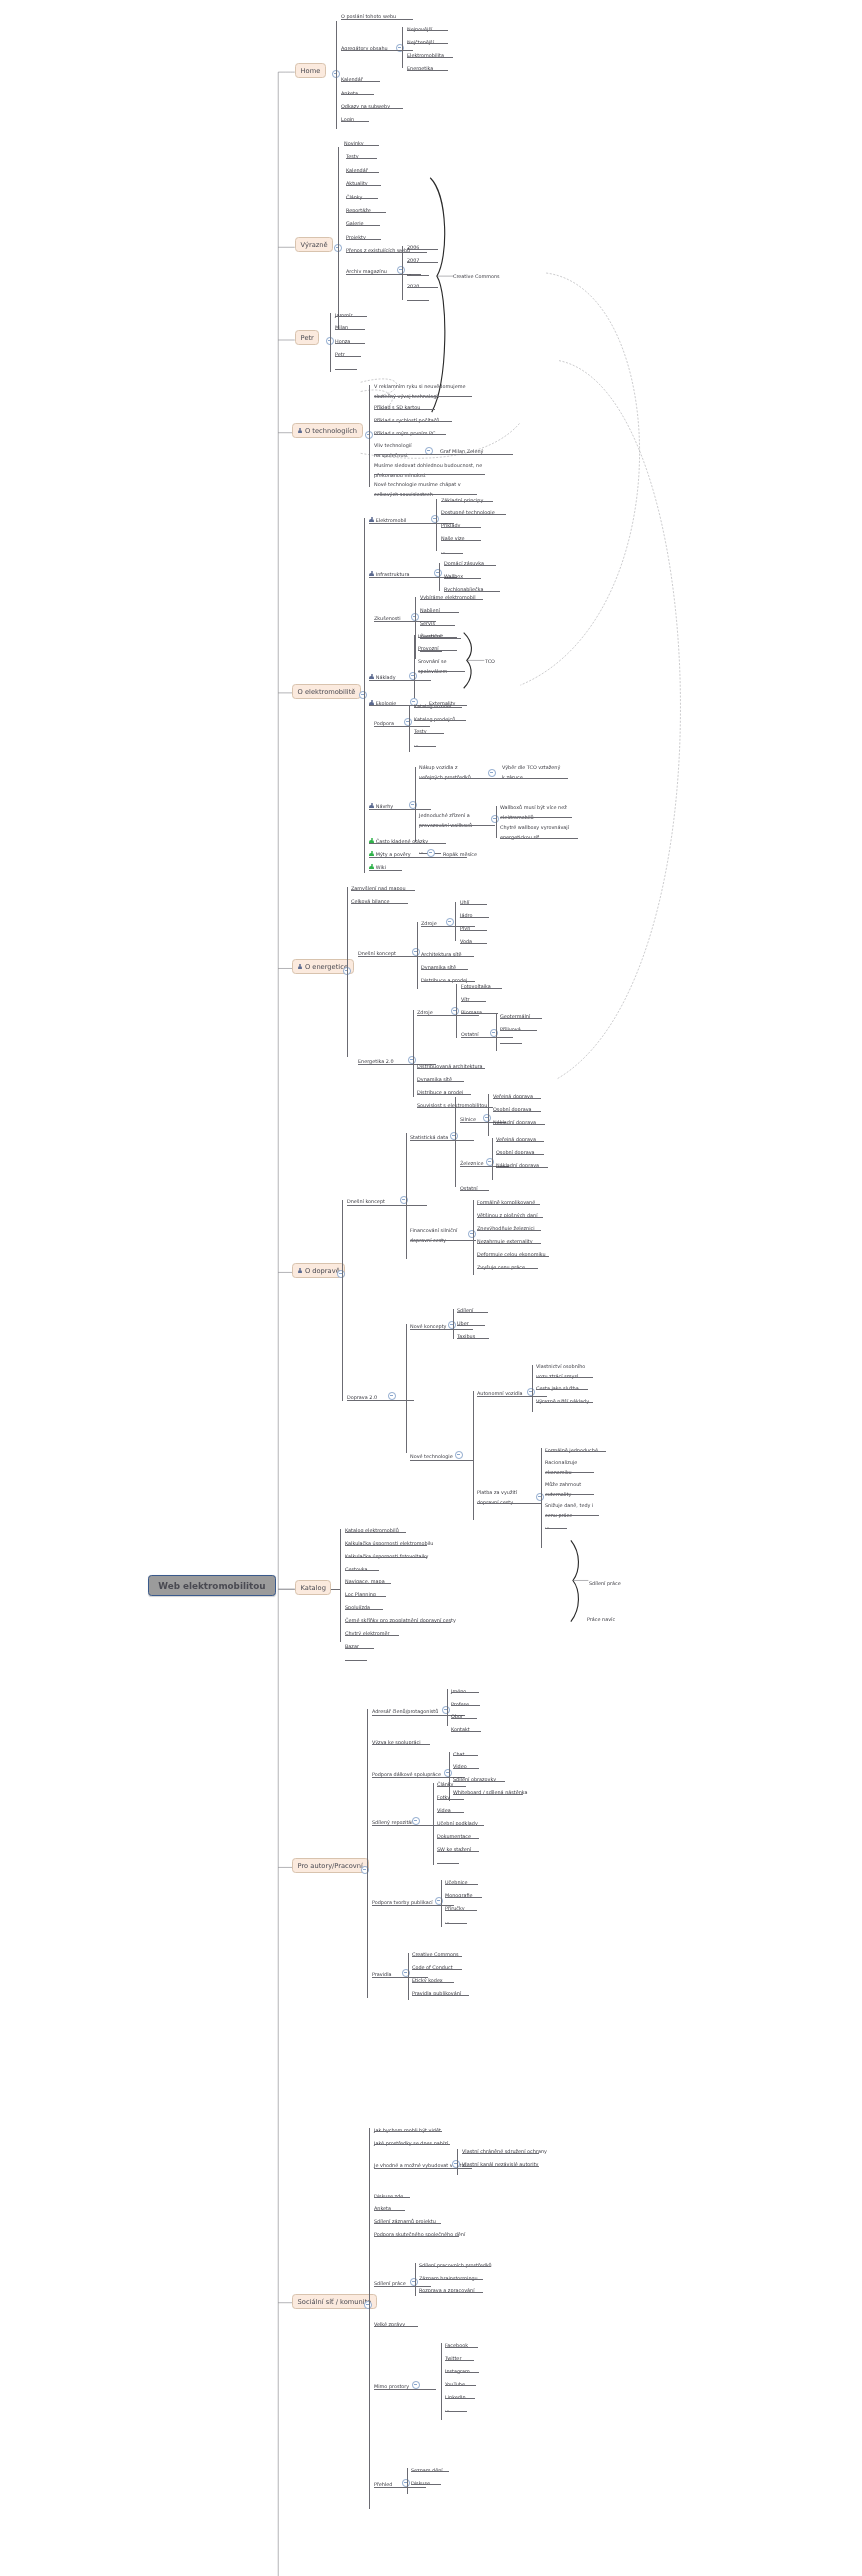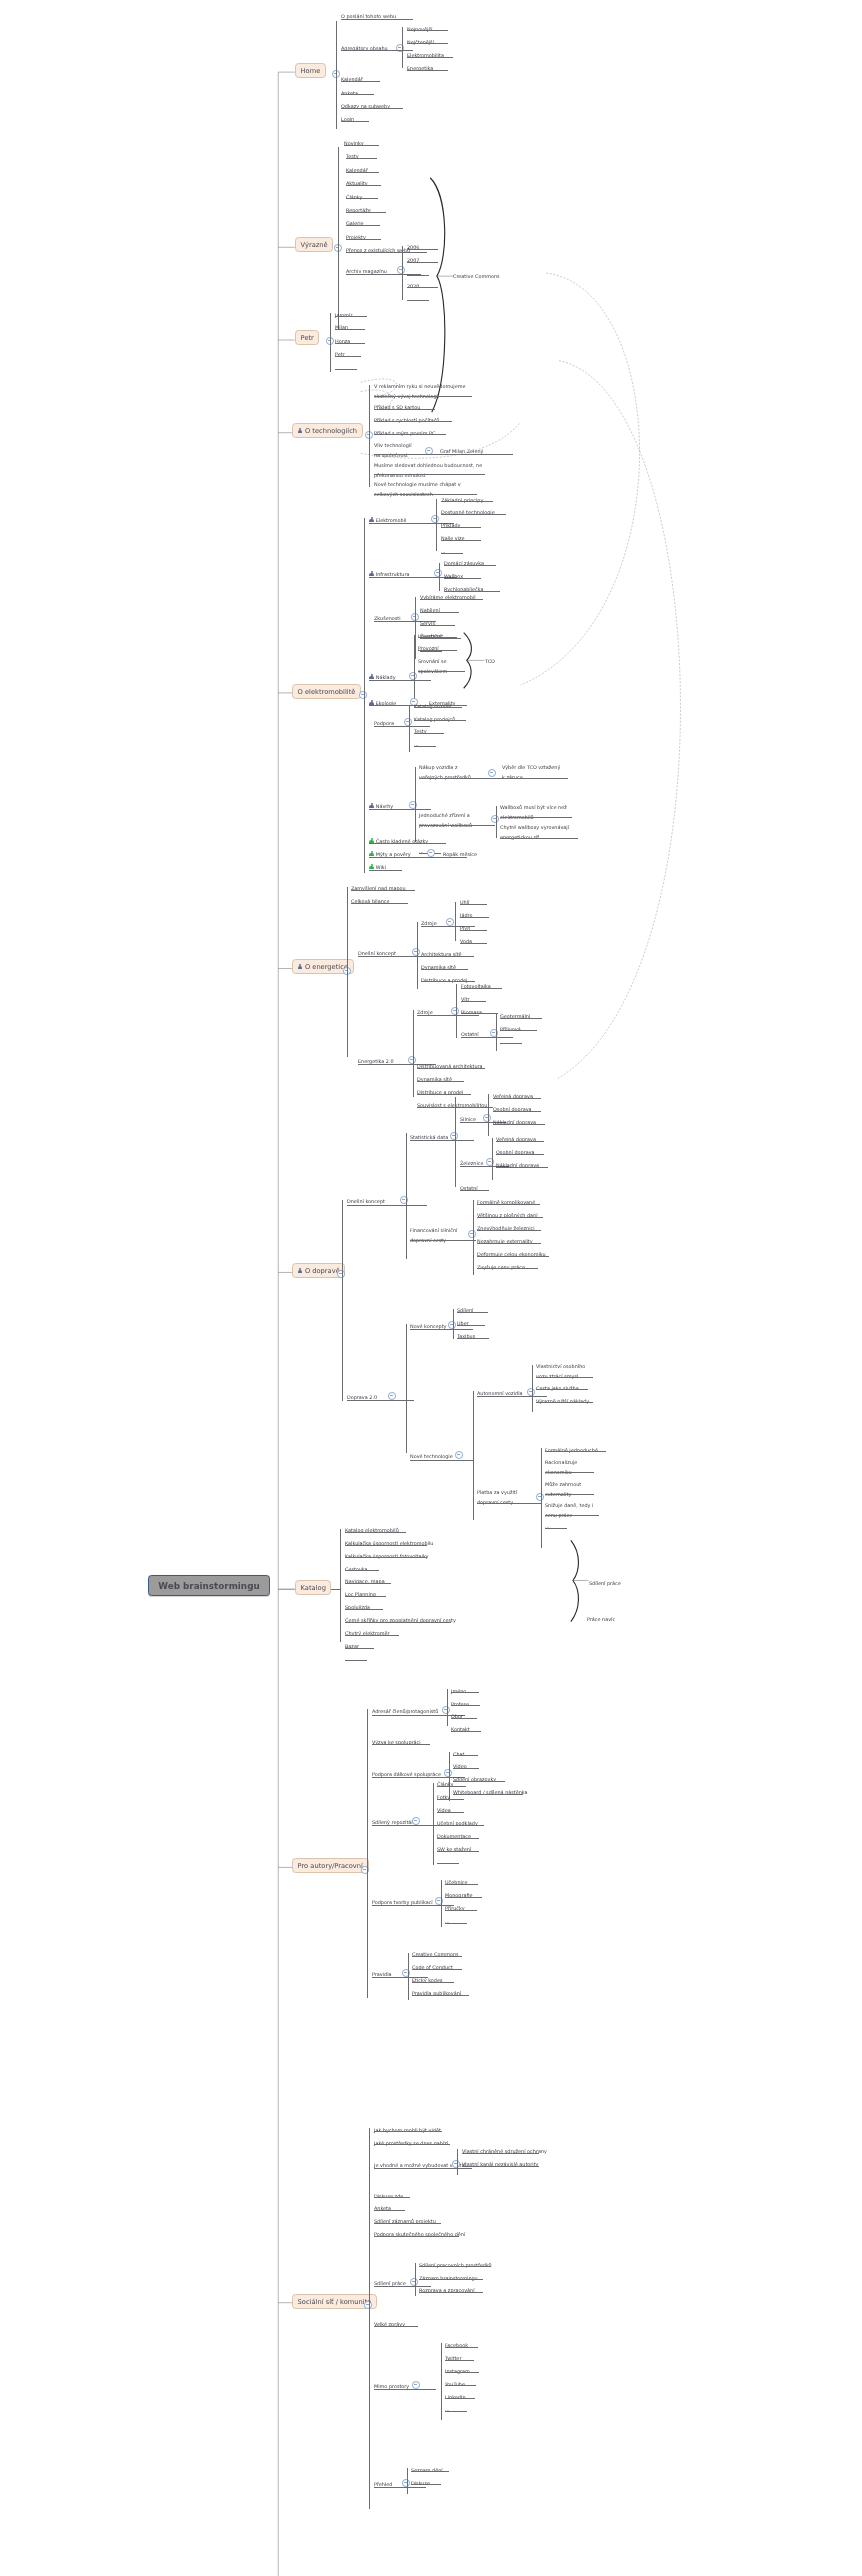--- a/index.html
+++ b/index.html
@@ -121,21 +121,21 @@
     <path class="tree" d="M1056,5682 L1090,5682"></path>
 
     <path class="thick" d="M1108,2990 C1128,3015 1126,3050 1112,3068 C1126,3086 1128,3122 1108,3148"></path>
     <path class="tree" d="M1112,3068 L1142,3068"></path>
 
     <path class="dashed" d="M1095,5960 C1200,5960 1210,6020 1120,6030"></path>
     <path class="dashed" d="M1095,5975 C1190,5985 1200,6040 1120,6048"></path>
   </svg>
 
   <div class="n" style="left:148px;top:1575px;">
-    <span class="root-node">Web brainstormingu</span>
+    <span class="root-node">Web elektromobilitou</span>
   </div>
 
   <div class="n" style="left:295px;top:63px;">
     <span class="branch-node">
         <span>Home</span>
       </span>
   </div>
   <span class="n toggle" style="left:332px;top:70px;"></span>
   <div class="vl" style="left:336px;top:20.6px;height:108px;"></div>
 

